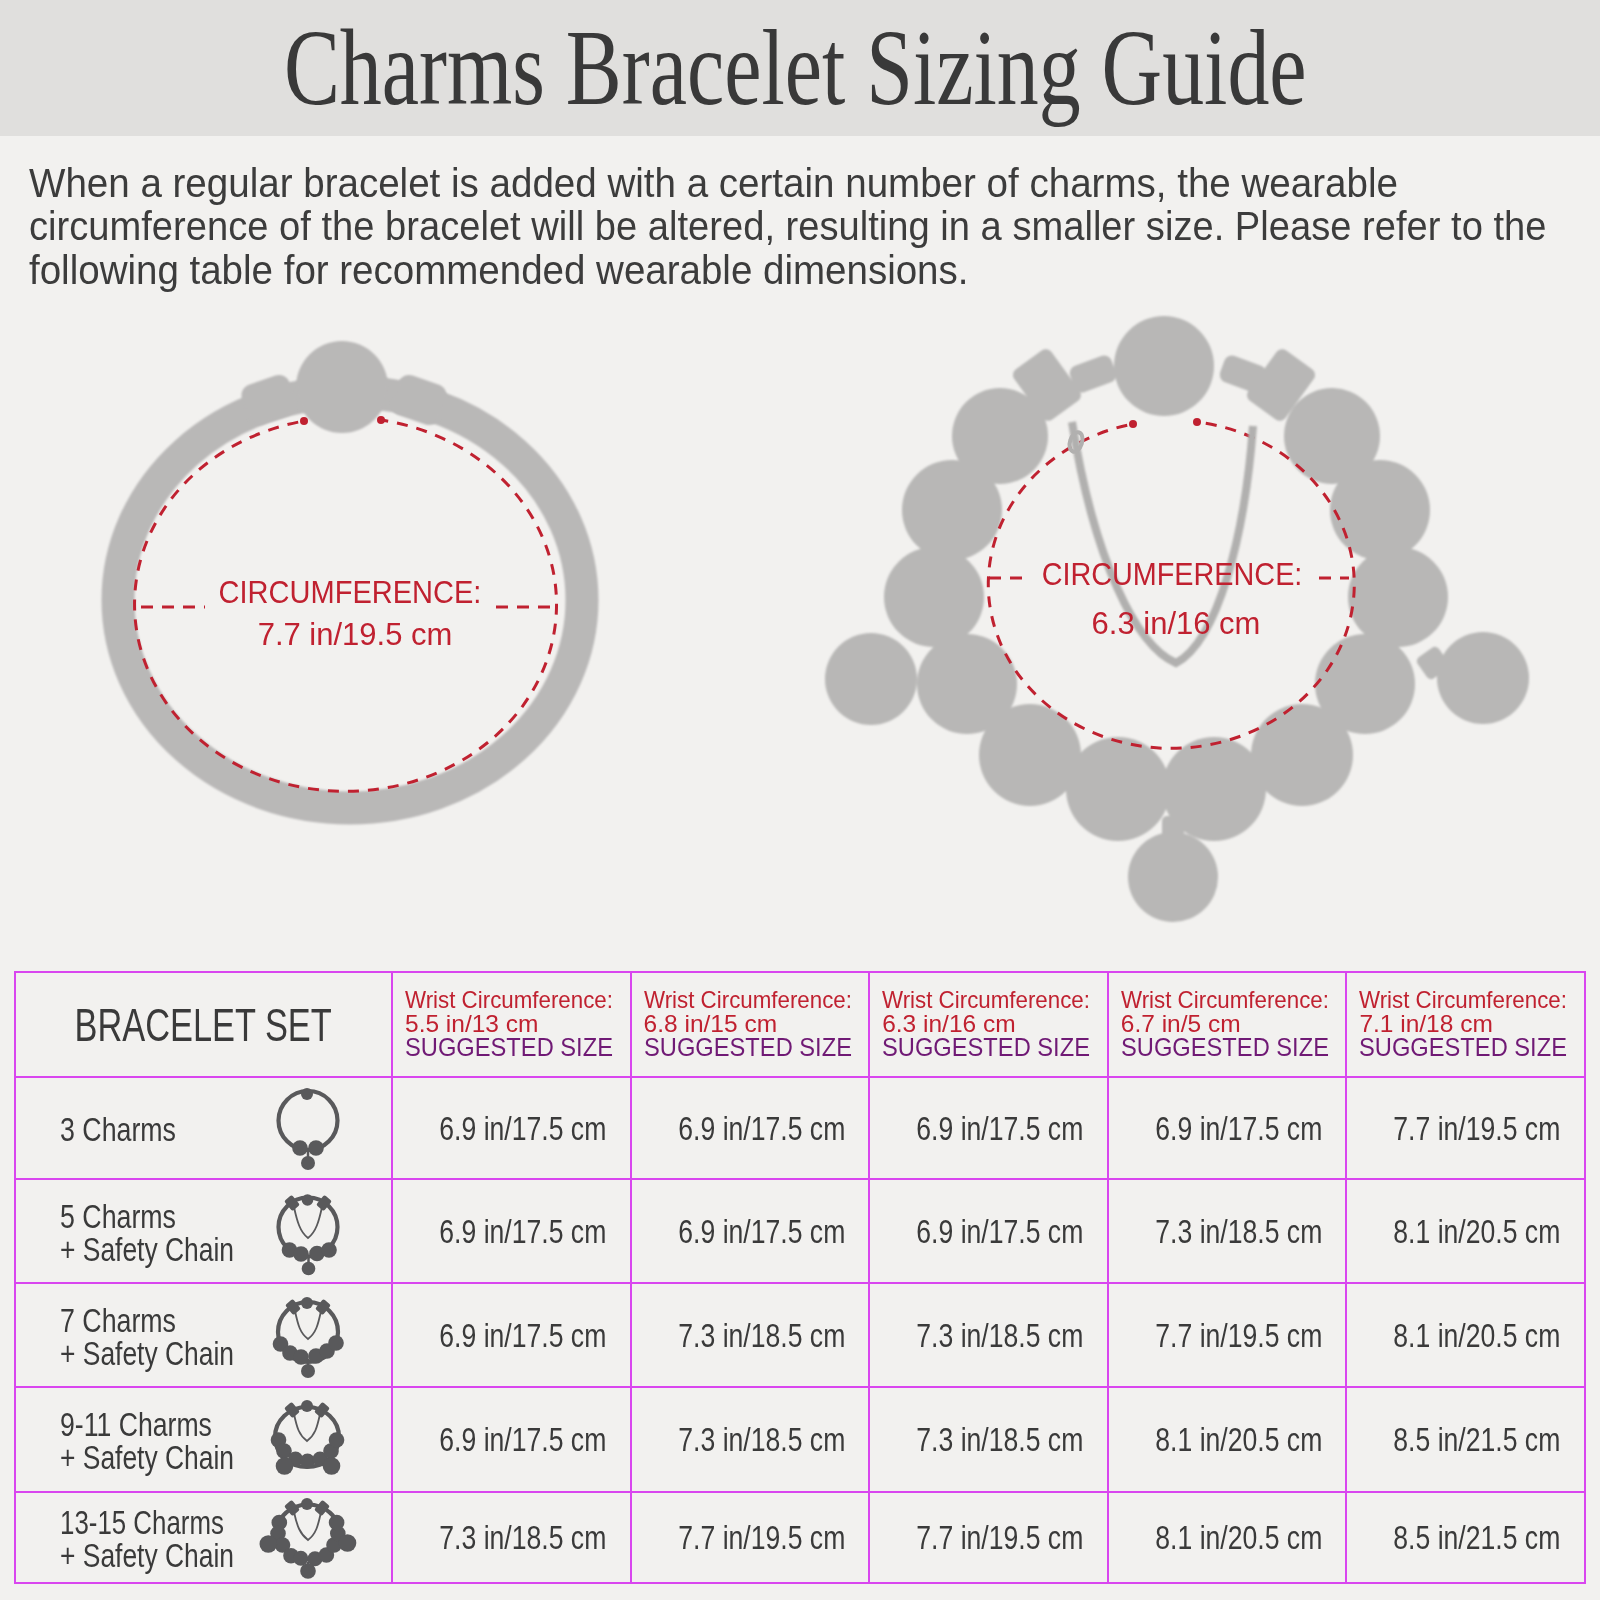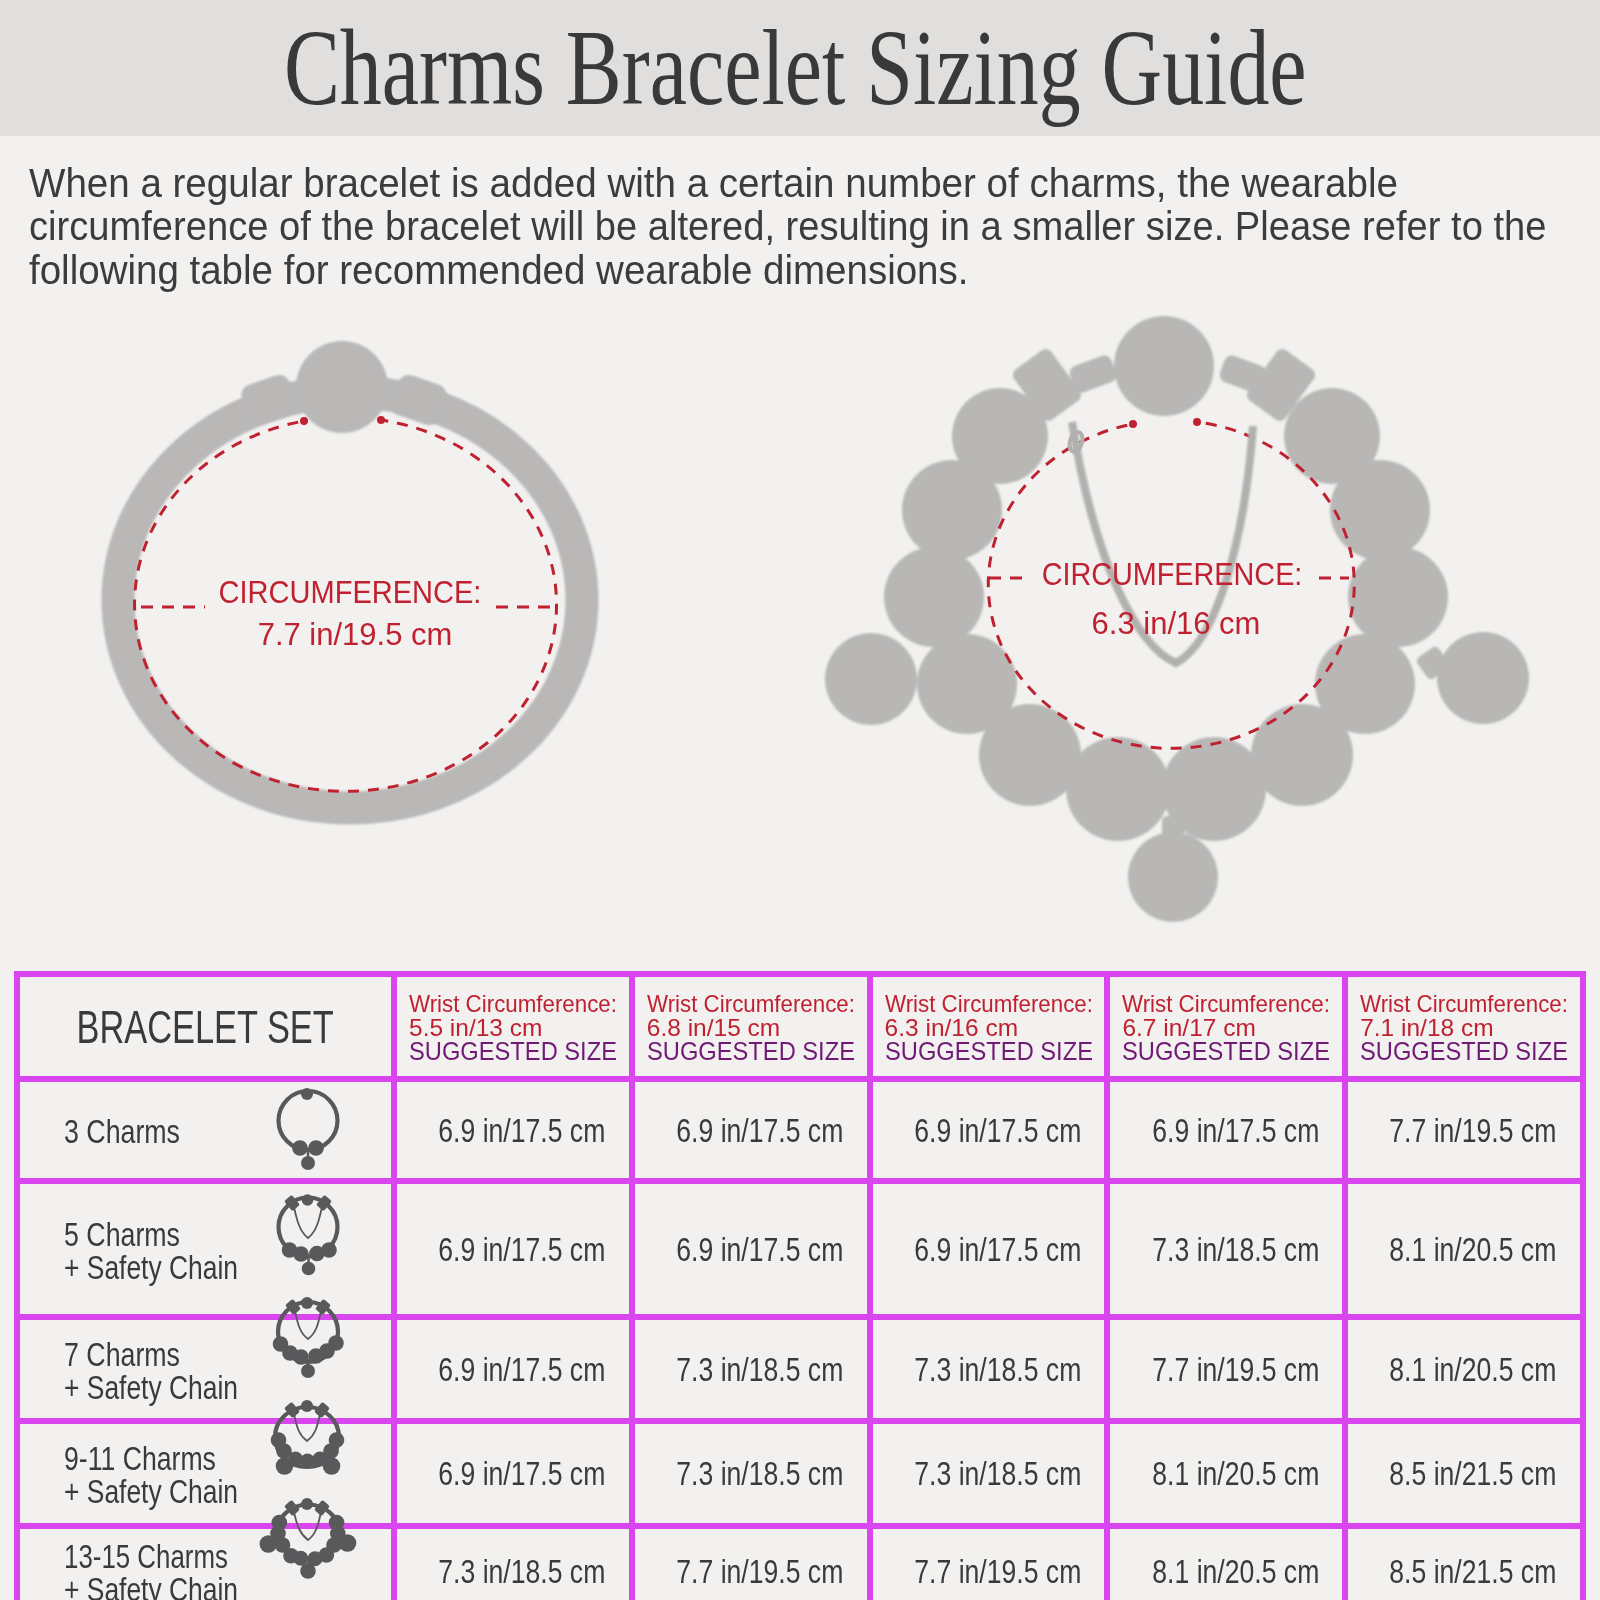--- a/index.html
+++ b/index.html
@@ -10,21 +10,21 @@
   .para{position:absolute;left:29px;top:162px;font-size:41px;line-height:43.3px;color:#3c3c3c;white-space:nowrap;}
   .para span{display:inline-block;transform-origin:left top;}
   .p1{transform:scaleX(0.940);}
   .p2{transform:scaleX(0.930);}
   .p3{transform:scaleX(0.939);}
   .ill{position:absolute;}
   .icon{position:absolute;}
   
   .tblwrap{position:absolute;left:14px;top:971px;}
   table{border-collapse:collapse;table-layout:fixed;width:1572px;}
-  td{border:6px solid #d946ef;padding:0;vertical-align:middle;box-sizing:border-box;}
+  td{border:2px solid #d946ef;padding:0;vertical-align:middle;box-sizing:border-box;}
   td.c1{width:377px;}
   td.cd{text-align:right;font-size:34px;color:#3a3a3a;}
   td.cd > span{display:inline-block;transform:scaleX(0.782);transform-origin:center;white-space:nowrap;}
   .hset{text-align:center;font-size:46px;color:#3a3a3a;}
   .hset span{display:inline-block;transform:scaleX(0.747);transform-origin:center;white-space:nowrap;}
   .wc{padding:15px 0 0 12px !important;vertical-align:top !important;text-align:left !important;}
   .wc .red{color:#c02130;font-size:24.5px;line-height:24px;white-space:nowrap;}
   .wc .red span{display:inline-block;transform-origin:left top;}
   .wc .sg{color:#701a75;font-size:25.5px;line-height:23px;white-space:nowrap;}
   .wc .sg span{display:inline-block;transform-origin:left top;}
@@ -136,41 +136,41 @@
           </td>
     <td class="cd wc">
             <div class="red"><span class="s91">Wrist Circumference:</span><br><span class="s100">6.8 in/15 cm</span></div>
             <div class="sg"><span class="s93">SUGGESTED SIZE</span></div>
           </td>
     <td class="cd wc">
             <div class="red"><span class="s91">Wrist Circumference:</span><br><span class="s100">6.3 in/16 cm</span></div>
             <div class="sg"><span class="s93">SUGGESTED SIZE</span></div>
           </td>
     <td class="cd wc">
-            <div class="red"><span class="s91">Wrist Circumference:</span><br><span class="s100">6.7 in/17 cm</span></div>
+            <div class="red"><span class="s91">Wrist Circumference:</span><br><span class="s100">6.7 in/5 cm</span></div>
             <div class="sg"><span class="s93">SUGGESTED SIZE</span></div>
           </td>
     <td class="cd wc">
             <div class="red"><span class="s91">Wrist Circumference:</span><br><span class="s100">7.1 in/18 cm</span></div>
             <div class="sg"><span class="s93">SUGGESTED SIZE</span></div>
           </td>
   </tr>
 <tr style="height:102px;">
           <td class="c1">
             <div class="lbl">
               <div class="txt"><span class="s87">3 Charms</span></div>
             </div>
           </td>
           <td class="cd"><span>6.9 in/17.5 cm</span></td>
           <td class="cd"><span>6.9 in/17.5 cm</span></td>
           <td class="cd"><span>6.9 in/17.5 cm</span></td>
           <td class="cd"><span>6.9 in/17.5 cm</span></td>
           <td class="cd"><span>7.7 in/19.5 cm</span></td>
         </tr>
-<tr style="height:136px;">
+<tr style="height:104px;">
           <td class="c1">
             <div class="lbl">
               <div class="txt"><span class="s86">5 Charms</span><br><span class="s74">+ Safety Chain</span></div>
             </div>
           </td>
           <td class="cd"><span>6.9 in/17.5 cm</span></td>
           <td class="cd"><span>6.9 in/17.5 cm</span></td>
           <td class="cd"><span>6.9 in/17.5 cm</span></td>
           <td class="cd"><span>7.3 in/18.5 cm</span></td>
           <td class="cd"><span>8.1 in/20.5 cm</span></td>

